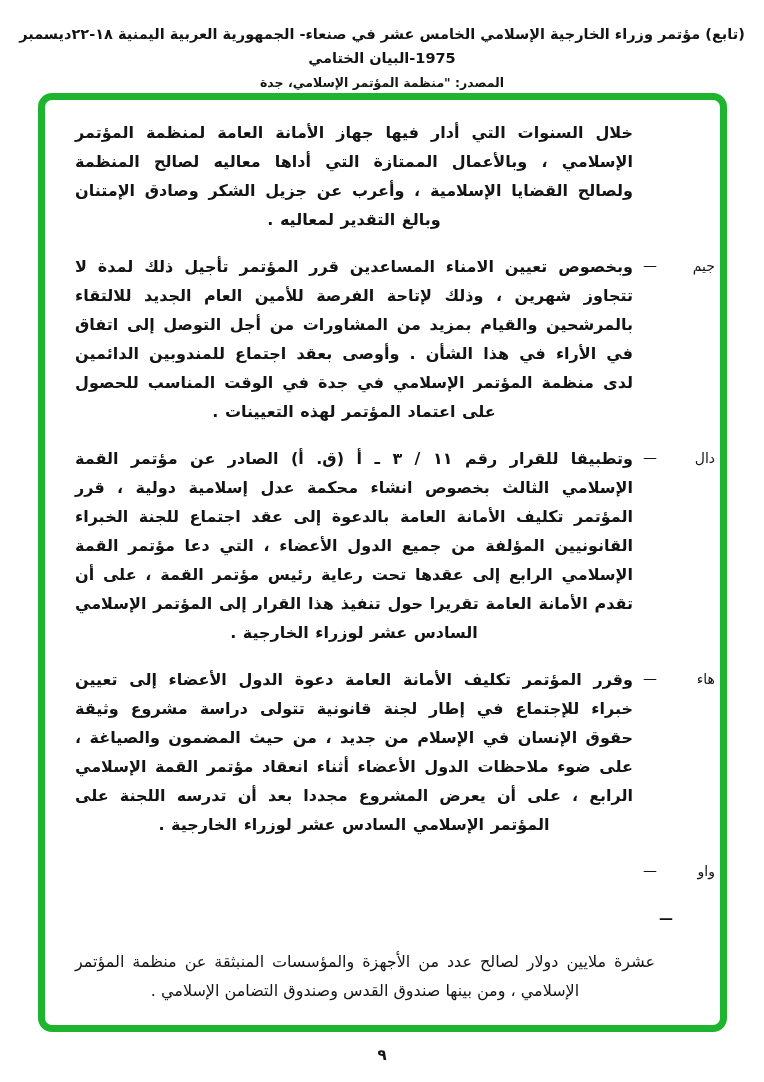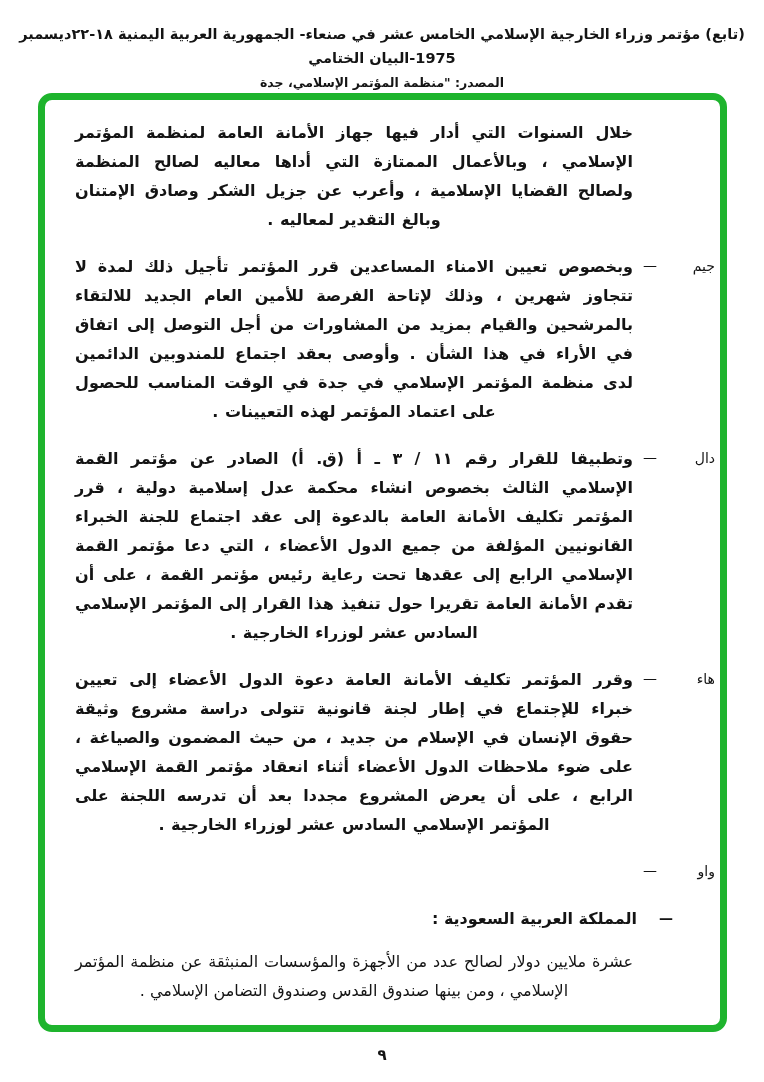--- a/index.html
+++ b/index.html
@@ -82,21 +82,21 @@
   }
   .sub-row {
     display: flex;
     gap: 22px;
     padding-right: 42px;
     font-weight: bold;
     margin-bottom: 14px;
   }
   .sub-row .sub-dash { font-size: 14px; }
   .sub-text {
-    margin-right: 82px;
+    margin-right: 60px;
     text-align: justify;
     text-align-last: center;
     margin-bottom: 16px;
   }
   .page-number {
     position: absolute;
     bottom: 18px;
     left: 0;
     width: 764px;
     text-align: center;
@@ -146,21 +146,20 @@
 
     <div class="row">
       <div class="label-col">
         <span class="item-label">واو</span>
         <span class="item-dash">—</span>
       </div>
     </div>
 
     <div class="sub-row">
       <span class="sub-dash">—</span>
-      <span class="sub-title">المملكة العربية السعودية :</span>
     </div>
     <div class="sub-text">عشرة ملايين دولار لصالح عدد من الأجهزة والمؤسسات المنبثقة عن منظمة المؤتمر الإسلامي ، ومن بينها صندوق القدس وصندوق التضامن الإسلامي .</div>
 
     <div class="sub-row">
       <span class="sub-dash">—</span>
       <span class="sub-title">دولة للمؤتمر :</span>
     </div>
 
   </div>
 </div>

